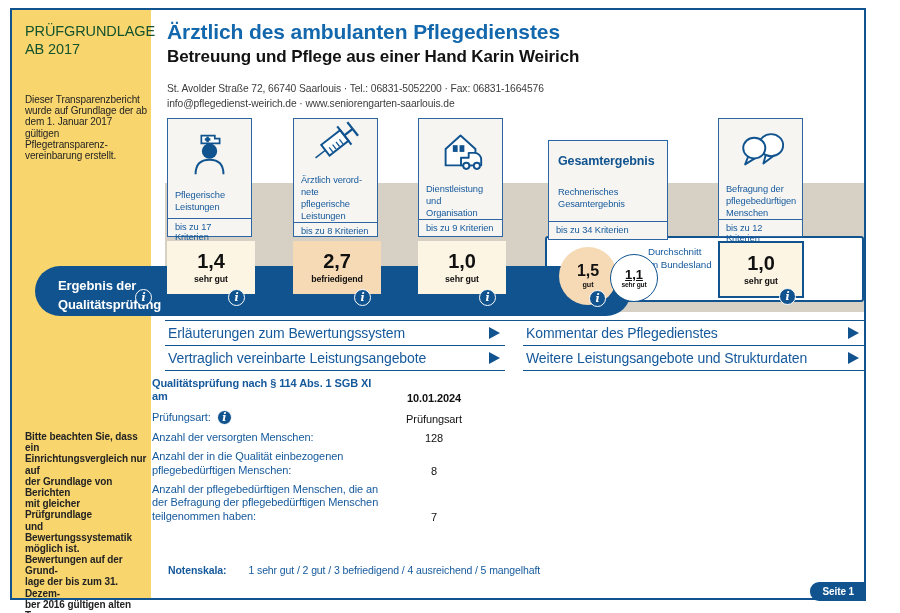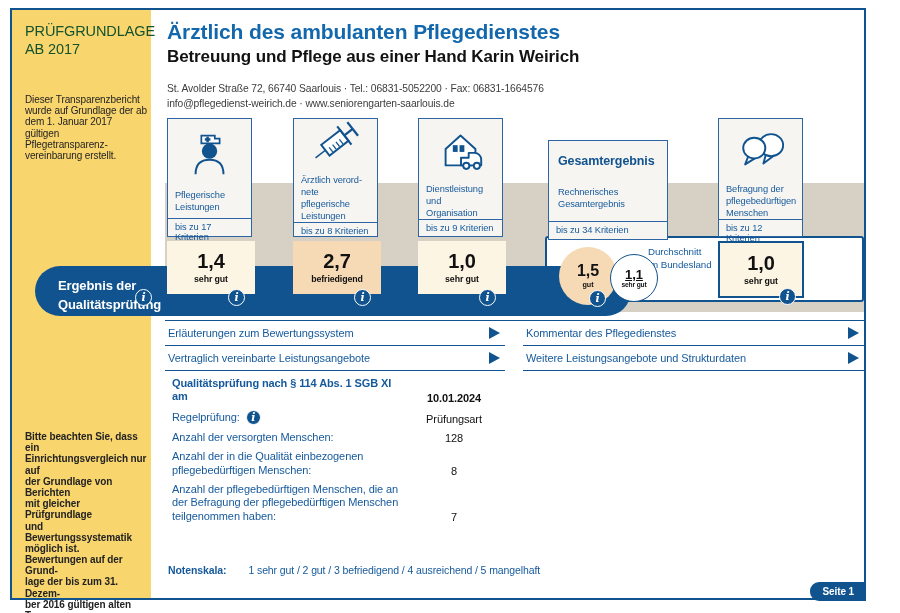--- a/index.html
+++ b/index.html
@@ -62,23 +62,23 @@
   .info{width:17px;height:17px;border-radius:50%;background:var(--blue);border:1.6px solid #fff;color:#fff;
         display:flex;align-items:center;justify-content:center;z-index:7;cursor:pointer;}
   .info::after{content:"i";font:italic bold 11px "DejaVu Serif", serif;}
   .info.abs{position:absolute;}
   .score-box .info, .circle-main .info{position:absolute;}
   .b1 .info,.b2 .info,.b3 .info{right:10px;bottom:-12px;}
   .b5 .info{right:6px;bottom:-9px;}
   
   .links{position:absolute;left:153px;top:310px;right:0;display:grid;grid-template-columns:340px 341px;column-gap:18px;border-top:1.5px solid var(--blue);z-index:2;}
   .link-cell{display:flex;align-items:center;justify-content:space-between;height:25px;border-bottom:1.5px solid var(--blue);padding:0 5px 0 3px;cursor:pointer;}
-  .link-label{font-size:11px;color:var(--linkblue);}
-  
-  .details{position:absolute;left:160px;top:367px;width:420px;}
+  .link-label{font-size:14px;color:var(--linkblue);}
+  
+  .details{position:absolute;left:140px;top:367px;width:420px;}
   .drow{display:flex;align-items:flex-end;margin-bottom:6px;}
   .dlabel{width:230px;font-size:11px;color:var(--linkblue);line-height:1.22;white-space:pre-line;}
   .dlabel.bold{font-weight:bold;}
   .dvalue{width:104px;text-align:center;font-size:11px;color:#111;}
   .dvalue.bold{font-weight:bold;}
   .dlabel-wrap{display:flex;align-items:center;width:230px;}
   .dlabel-wrap .dlabel{width:auto;}
   .dlabel-wrap .info{width:15px;height:15px;margin-left:6px;}
   
   .footer{position:absolute;left:156px;top:554px;display:flex;align-items:baseline;gap:22px;}
@@ -271,21 +271,21 @@
     </div>
   </div>
 
   <div class="details">
     <div class="drow">
       <div class="dlabel bold">Qualitätsprüfung nach § 114 Abs. 1 SGB XI am</div>
       <div class="dvalue bold">10.01.2024</div>
     </div>
     <div class="drow">
       <div class="dlabel-wrap">
-        <div class="dlabel">Regelprüfung:</div>
+        <div class="dlabel">Prüfungsart:</div>
         <div class="info"></div>
       </div>
       <div class="dvalue">Prüfungsart</div>
     </div>
     <div class="drow">
       <div class="dlabel">Anzahl der versorgten Menschen:</div>
       <div class="dvalue">128</div>
     </div>
     <div class="drow">
       <div class="dlabel">Anzahl der in die Qualität einbezogenen

